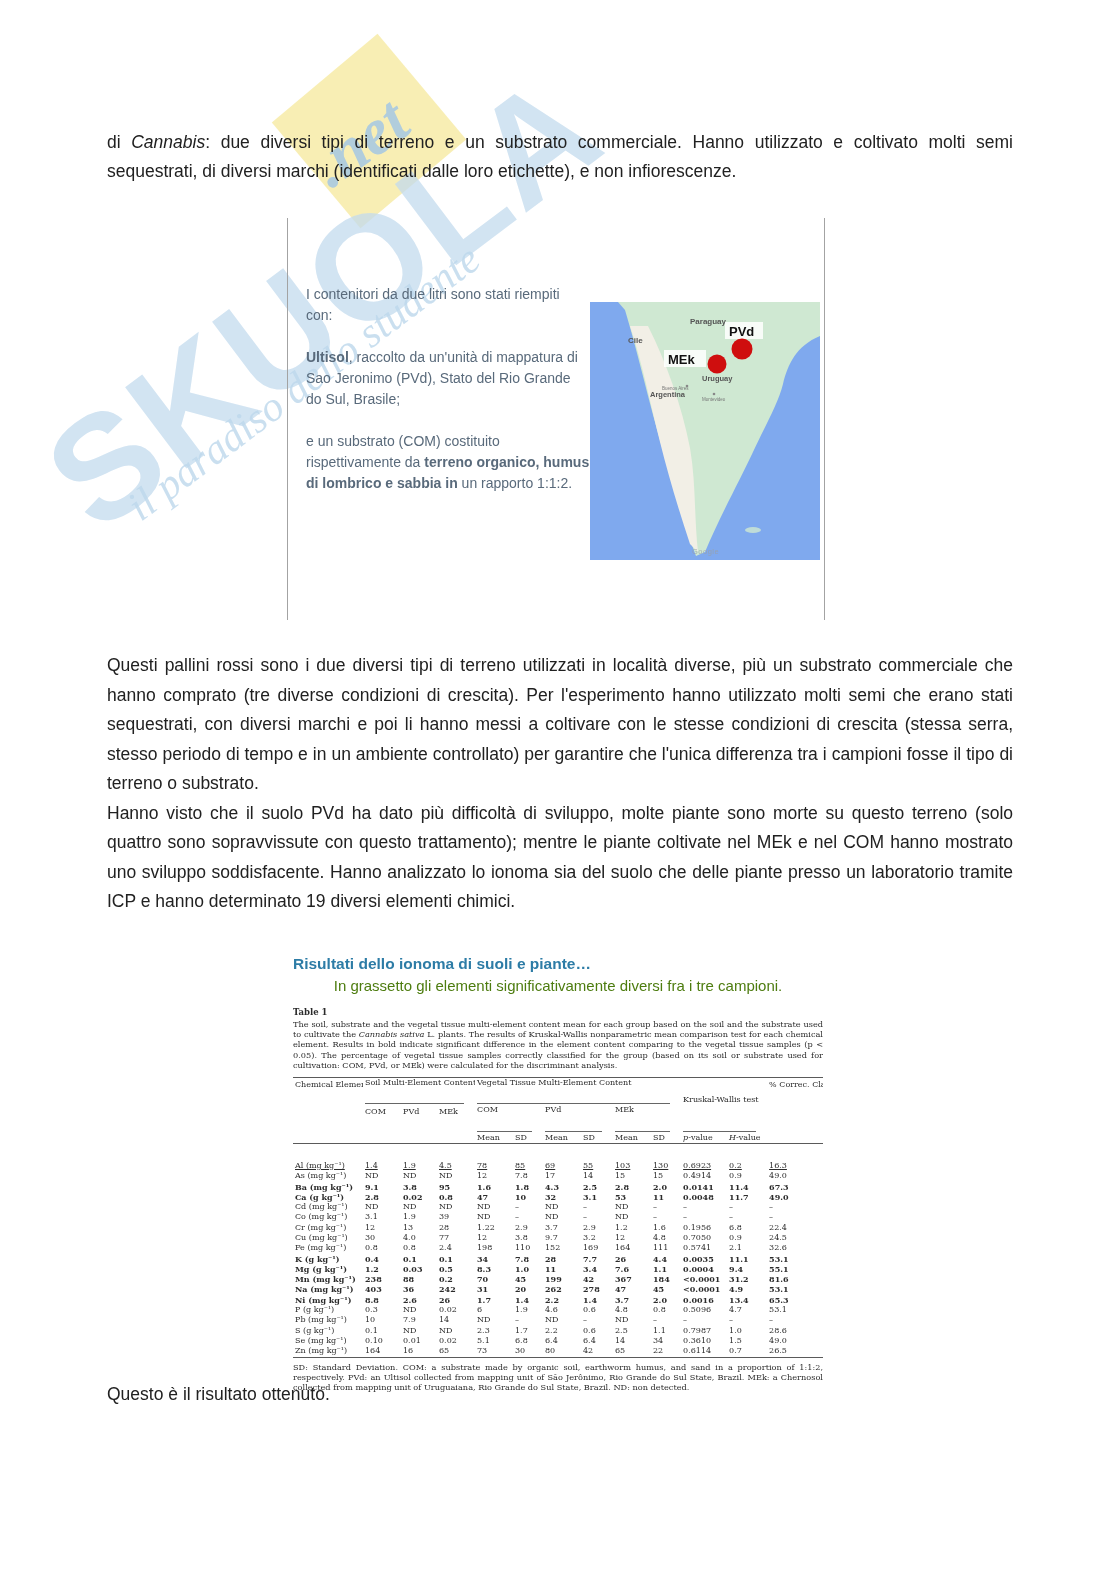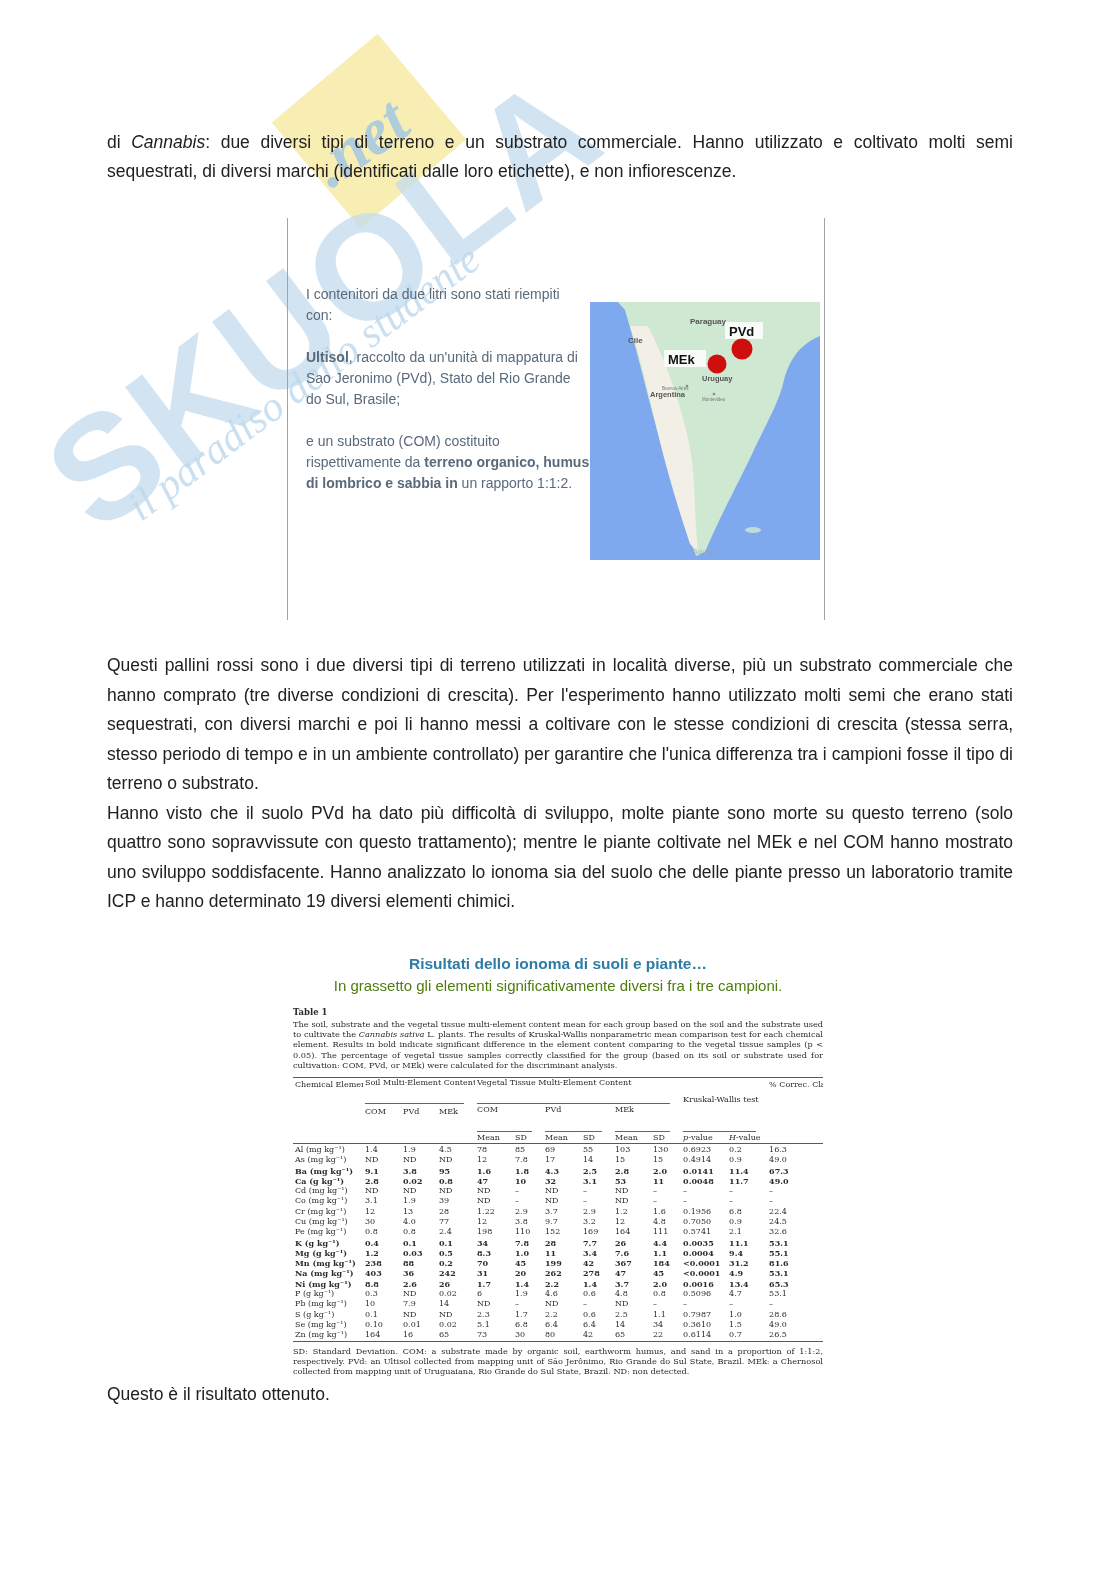--- a/index.html
+++ b/index.html
@@ -24,33 +24,33 @@
 
   
   .figure{left:287px;top:218px;width:536px;height:402px;
           border-left:1px solid #a3a3a3;border-right:1px solid #a3a3a3;}
   .fig-text{position:absolute;left:18px;top:66px;width:284px;color:#596a7b;font-size:14px;line-height:21px;}
   .fig-text p{margin:0 0 21px 0;}
   .map-wrap{position:absolute;left:302px;top:84px;width:230px;height:258px;}
 
   
   .results{left:293px;top:955px;width:530px;}
-  .r-title{text-align:center;color:#2d7ca6;font-size:15.5px;font-weight:bold;}
+  .r-title{text-align:left;color:#2d7ca6;font-size:15.5px;font-weight:bold;}
   .r-subtitle{text-align:center;color:#4d7c0f;font-size:15px;margin-top:4px;}
   .paper{font-family:"DejaVu Serif","Liberation Serif",serif;color:#2b2b2b;margin-top:13px;}
   .t-label{font-weight:bold;font-size:8.5px;}
   .t-caption{font-size:8.2px;line-height:10.2px;text-align:justify;margin-top:2px;}
   table.results-table{width:530px;border-collapse:collapse;table-layout:fixed;margin-top:7px;
         font-size:8px;border-top:1px solid #5a5a5a;border-bottom:1px solid #5a5a5a;}
   .results-table th,.results-table td{font-weight:normal;text-align:left;padding:1px 1px 1px 2px;
         line-height:8.3px;vertical-align:bottom;white-space:nowrap;overflow:hidden;}
   .results-table th.top{vertical-align:top;padding-top:3px;}
   .uline{display:block;border-bottom:1px solid #666;padding-bottom:16px;margin-right:10px;}
   .uline-empty{display:block;border-bottom:1px solid #666;margin-right:10px;height:9px;}
-  .results-table tbody tr:first-child td{border-top:1px solid #5a5a5a;padding-top:2px;}
+  .results-table tbody tr:first-child td{border-top:1px solid #5a5a5a;padding-top:18px;text-decoration:underline;}
   .results-table tr.bold td{font-weight:bold;}
   .t-footnote{font-size:8.2px;line-height:10.4px;text-align:justify;margin-top:4px;}
 
   .red-note{left:293px;top:1300px;width:540px;color:#d63429;font-size:16.5px;line-height:26px;}
   .closing{left:107px;top:1384px;width:700px;font-size:17.5px;}
 
   
   .map-wrap svg text{font-family:"Liberation Sans",sans-serif;}
 </style>
 </head>

